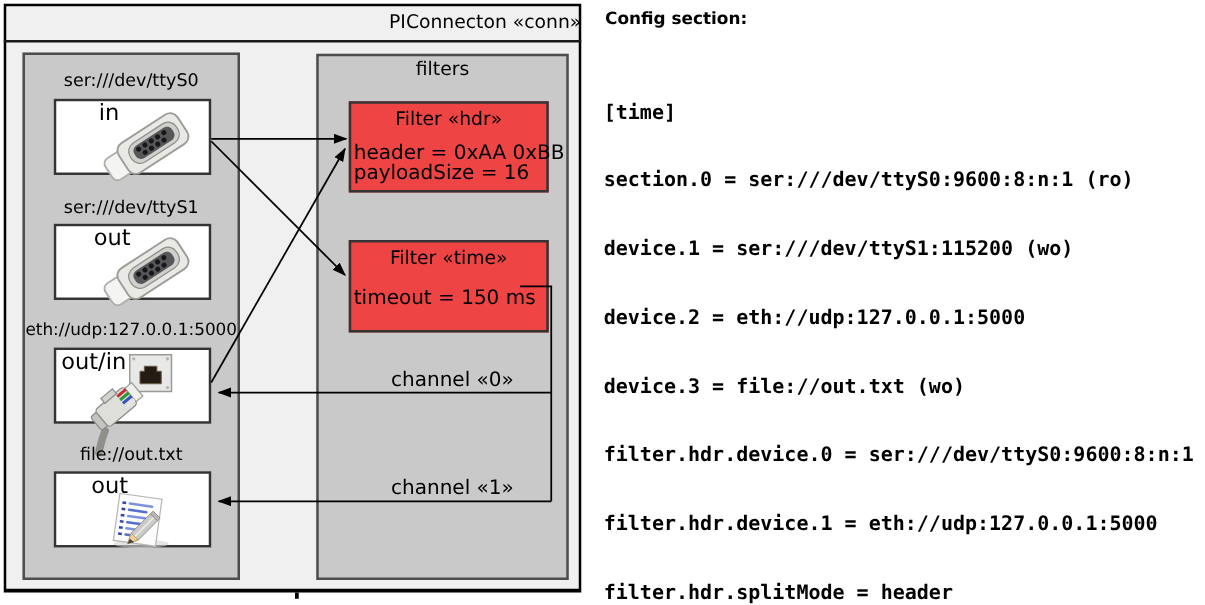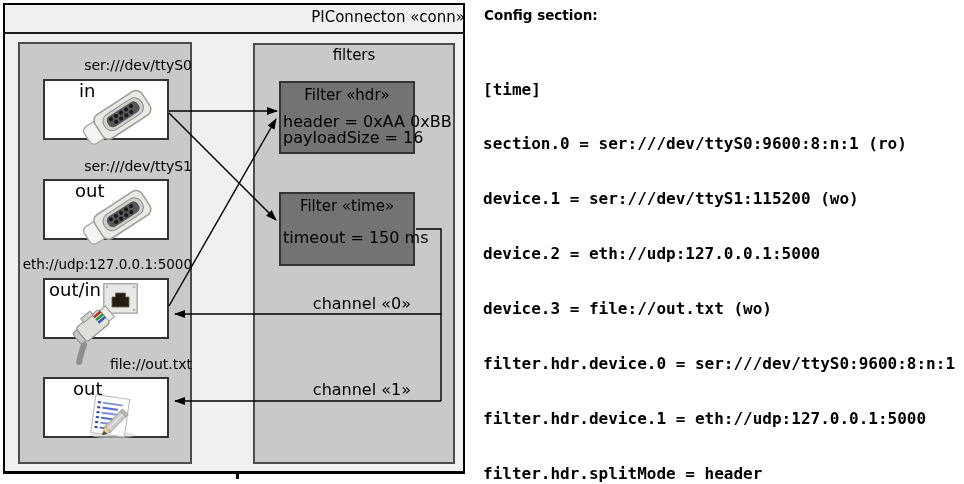--- a/index.html
+++ b/index.html
@@ -13,29 +13,29 @@
   .frame-title{left:3px;top:8px;width:462px;text-align:right;font-size:15px;z-index:3;}
   .title-sep{left:3px;top:32px;width:462px;height:2px;background:#191919;z-index:3;}
 
   
   .panel{background:#c9c9c9;border:2px solid #4d4d4d;box-sizing:border-box;z-index:1;}
   .devices-panel{left:18px;top:42px;width:174px;height:422px;}
   .filters-panel{left:253px;top:43px;width:202px;height:421px;}
   .panel-title{left:253px;top:46px;width:202px;text-align:center;font-size:15px;z-index:3;}
 
   
-  .dev-label{left:18px;width:174px;text-align:right;font-size:14px;z-index:3;white-space:nowrap;}
+  .dev-label{left:18px;width:174px;text-align:center;font-size:14px;z-index:3;white-space:nowrap;}
   .dev-label.small{font-size:13.5px;}
   .dev-box{left:43px;width:126px;height:61px;background:#fff;border:2px solid #343434;
            box-sizing:border-box;z-index:2;text-align:center;}
   .dev-box .io{position:absolute;top:0px;font-size:18px;line-height:20px;z-index:2;}
   .dev-box svg{position:absolute;overflow:visible;}
 
   
-  .filter-box{left:279px;width:136px;background:#737373;border:2px solid #343434;
+  .filter-box{left:279px;width:160px;background:#ef4444;border:2px solid #343434;
               box-sizing:border-box;z-index:2;}
   .filter-title{position:absolute;left:0;top:3px;width:100%;text-align:center;font-size:15px;}
   .filter-params{position:absolute;left:2px;top:31px;font-size:16px;line-height:16px;white-space:nowrap;}
 
   
   .chan-label{right:553px;font-size:16px;z-index:3;white-space:nowrap;}
 
   
   .wires{left:0;top:0;width:964px;height:484px;z-index:5;pointer-events:none;}
 

